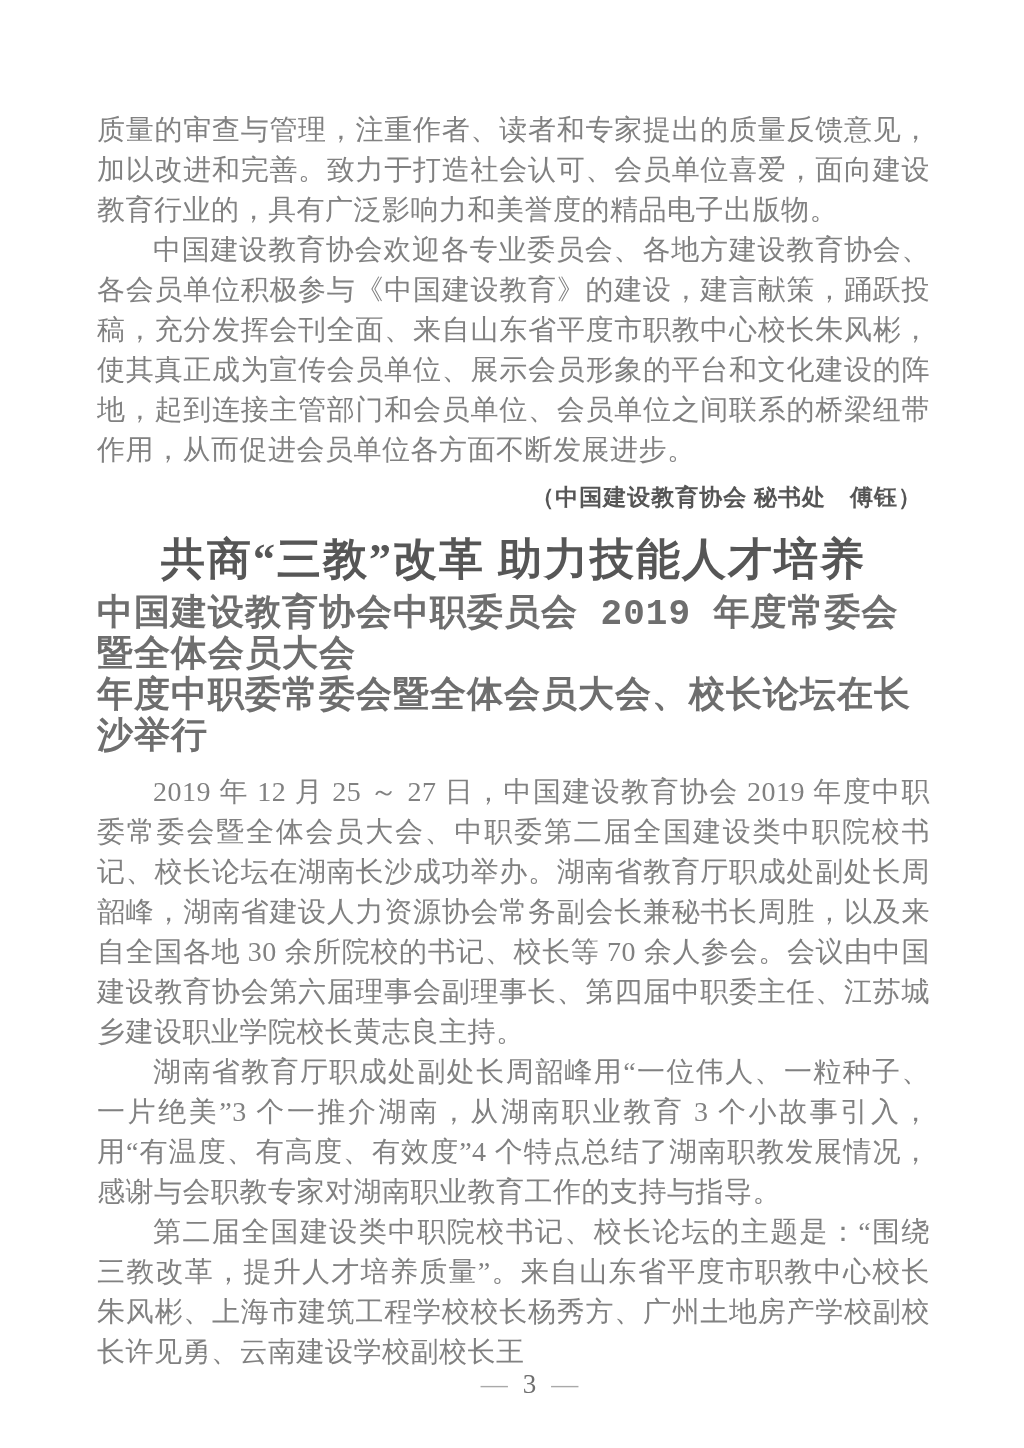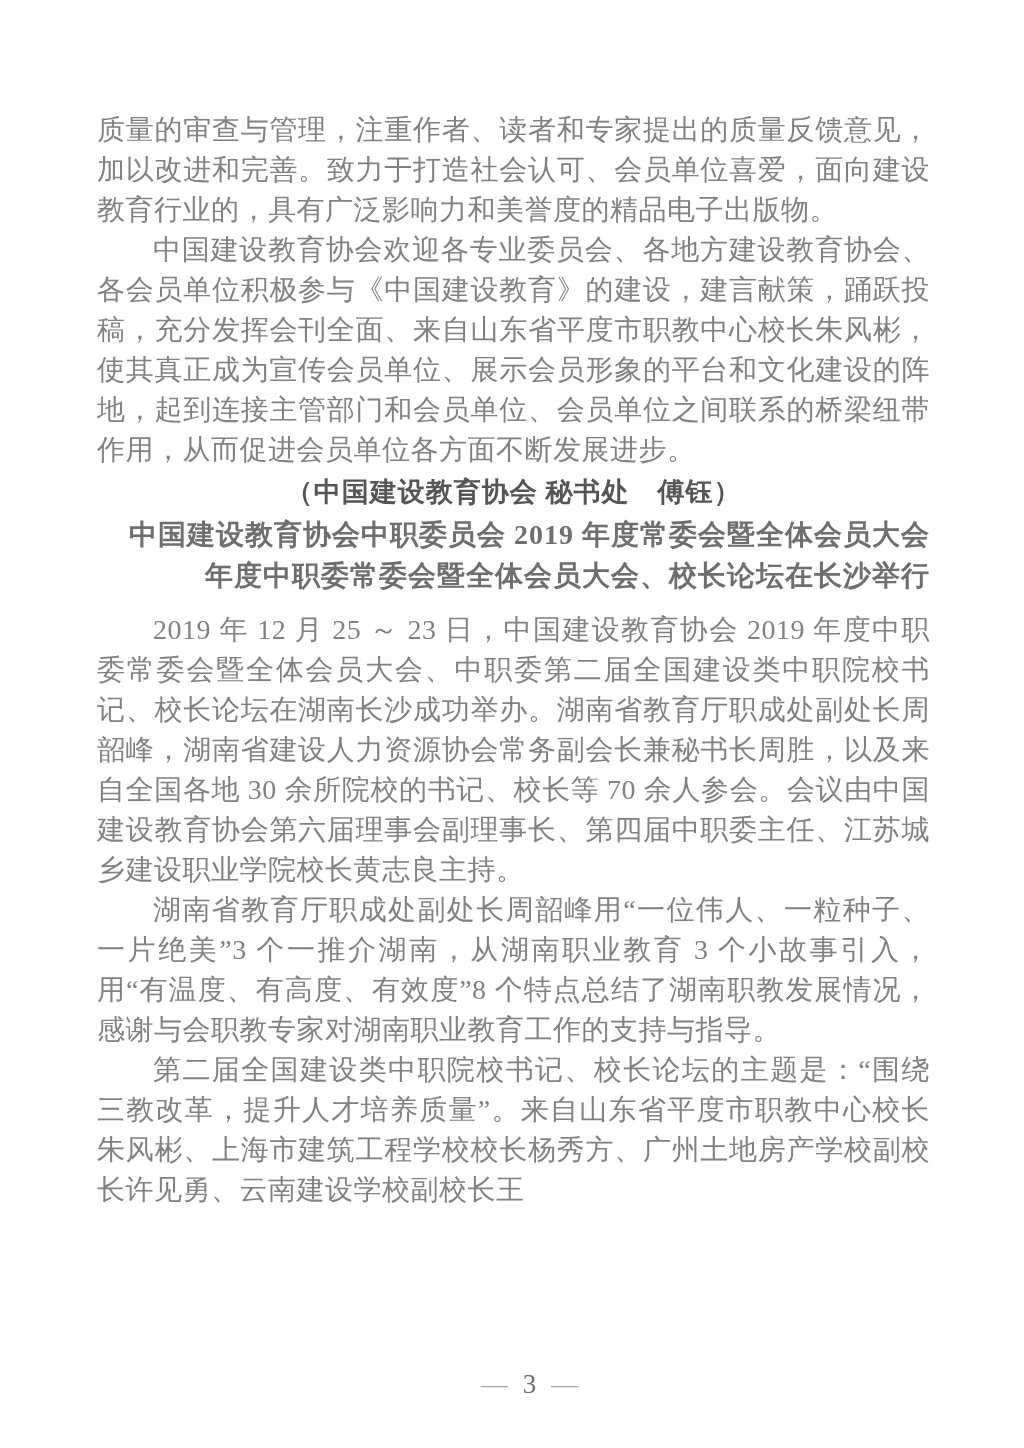--- a/index.html
+++ b/index.html
@@ -31,47 +31,47 @@
     color: #818181;
     letter-spacing: 0.5px;
     text-align: justify;
     text-indent: 2em;
     font-weight: 400;
   }
   .body-para.no-indent {
     text-indent: 0;
   }
   .attribution {
-    margin: 2px;
-    font-size: 27px;
+    margin: 8px;
+    font-size: 23px;
     line-height: 40px;
     color: #555555;
-    text-align: center;
+    text-align: right;
     font-weight: 700;
     letter-spacing: 1px;
   }
   .article-title {
     margin: 14px 0 6px 0;
     font-size: 44px;
     line-height: 56px;
     color: #565656;
     text-align: center;
     font-weight: 700;
     letter-spacing: 2px;
     font-family: "Liberation Serif", serif;
   }
   .article-subtitle {
     margin: 0;
-    font-size: 28px;
+    font-size: 36px;
     line-height: 41px;
     color: #6e6e6e;
-    text-align: right;
+    text-align: left;
     font-weight: 700;
     letter-spacing: 1px;
-    font-family: Liberation Serif, serif;
+    font-family: Liberation Mono, monospace;
   }
   .article-body {
     margin-top: 14px;
   }
   .footer {
     position: absolute;
     left: 0;
     bottom: 48px;
     width: 100%;
     text-align: center;
@@ -93,28 +93,29 @@
 
 <div class="page">
   <div class="content">
 
     <p class="body-para no-indent">质量的审查与管理，注重作者、读者和专家提出的质量反馈意见，加以改进和完善。致力于打造社会认可、会员单位喜爱，面向建设教育行业的，具有广泛影响力和美誉度的精品电子出版物。</p>
 
     <p class="body-para">中国建设教育协会欢迎各专业委员会、各地方建设教育协会、各会员单位积极参与《中国建设教育》的建设，建言献策，踊跃投稿，充分发挥会刊全面、来自山东省平度市职教中心校长朱风彬，使其真正成为宣传会员单位、展示会员形象的平台和文化建设的阵地，起到连接主管部门和会员单位、会员单位之间联系的桥梁纽带作用，从而促进会员单位各方面不断发展进步。</p>
 
     <p class="attribution">（中国建设教育协会 秘书处　傅钰）</p>
 
+    <h1 class="article-title">共商“三教”改革 助力技能人才培养</h1>
 
     <p class="article-subtitle">中国建设教育协会中职委员会 2019 年度常委会暨全体会员大会</p>
 
     <p class="article-subtitle">年度中职委常委会暨全体会员大会、校长论坛在长沙举行</p>
 
     <div class="article-body">
-      <p class="body-para">2019 年 12 月 25 ～ 23 日，中国建设教育协会 2019 年度中职委常委会暨全体会员大会、中职委第二届全国建设类中职院校书记、校长论坛在湖南长沙成功举办。湖南省教育厅职成处副处长周韶峰，湖南省建设人力资源协会常务副会长兼秘书长周胜，以及来自全国各地 30 余所院校的书记、校长等 70 余人参会。会议由中国建设教育协会第六届理事会副理事长、第四届中职委主任、江苏城乡建设职业学院校长黄志良主持。</p>
-      <p class="body-para">湖南省教育厅职成处副处长周韶峰用“一位伟人、一粒种子、一片绝美”3 个一推介湖南，从湖南职业教育 3 个小故事引入，用“有温度、有高度、有效度”8 个特点总结了湖南职教发展情况，感谢与会职教专家对湖南职业教育工作的支持与指导。</p>
+      <p class="body-para">2019 年 12 月 25 ～ 27 日，中国建设教育协会 2019 年度中职委常委会暨全体会员大会、中职委第二届全国建设类中职院校书记、校长论坛在湖南长沙成功举办。湖南省教育厅职成处副处长周韶峰，湖南省建设人力资源协会常务副会长兼秘书长周胜，以及来自全国各地 30 余所院校的书记、校长等 70 余人参会。会议由中国建设教育协会第六届理事会副理事长、第四届中职委主任、江苏城乡建设职业学院校长黄志良主持。</p>
+      <p class="body-para">湖南省教育厅职成处副处长周韶峰用“一位伟人、一粒种子、一片绝美”3 个一推介湖南，从湖南职业教育 3 个小故事引入，用“有温度、有高度、有效度”4 个特点总结了湖南职教发展情况，感谢与会职教专家对湖南职业教育工作的支持与指导。</p>
       <p class="body-para">第二届全国建设类中职院校书记、校长论坛的主题是：“围绕三教改革，提升人才培养质量”。来自山东省平度市职教中心校长朱风彬、上海市建筑工程学校校长杨秀方、广州土地房产学校副校长许见勇、云南建设学校副校长王</p>
     </div>
 
   </div>
 
   <div class="footer">
     <span class="dash">—</span><span class="page-num">3</span><span class="dash">—</span>
   </div>
 </div>
 

